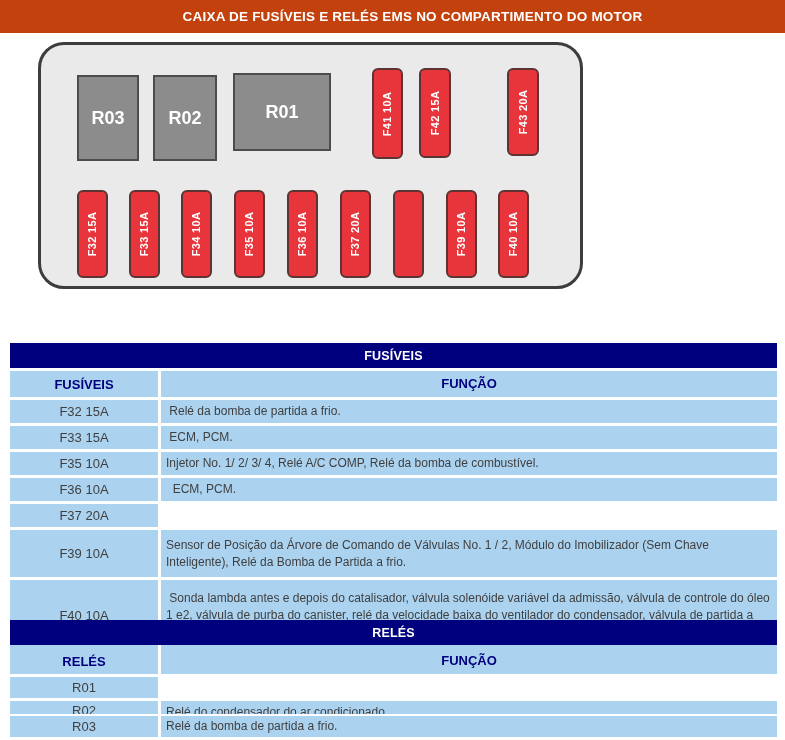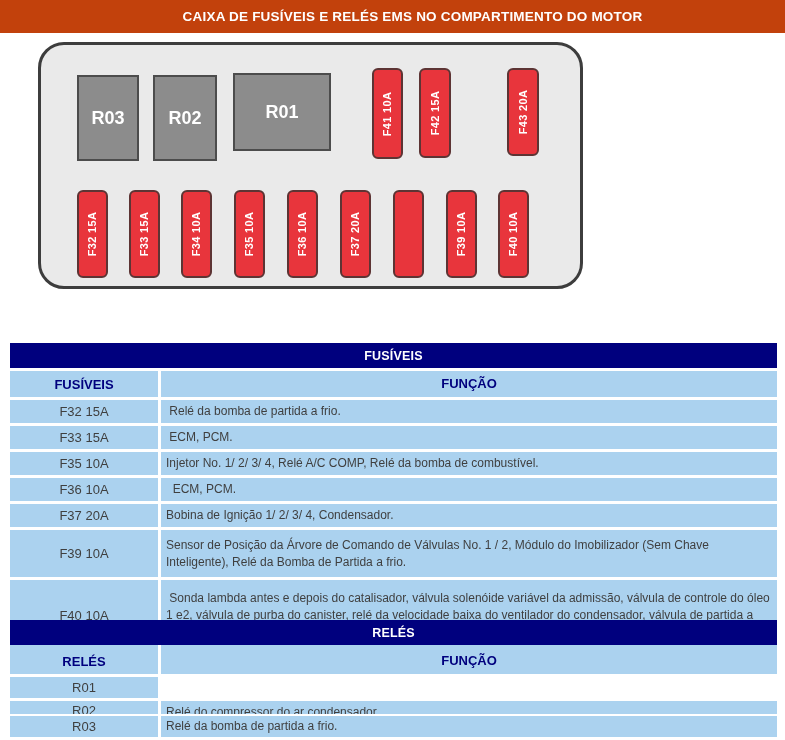--- a/index.html
+++ b/index.html
@@ -133,21 +133,20 @@
   <div class="row h23">
     <div class="c1">F35 10A</div>
     <div class="c2">Injetor No. 1/ 2/ 3/ 4, Relé A/C COMP, Relé da bomba de combustível.</div>
   </div>
   <div class="row h23">
     <div class="c1">F36 10A</div>
     <div class="c2">  ECM, PCM.</div>
   </div>
   <div class="row h23">
     <div class="c1">F37 20A</div>
-    <div class="c2">Bobina de Ignição 1/ 2/ 3/ 4, Condensador.</div>
   </div>
   <div class="row h47">
     <div class="c1">F39 10A</div>
     <div class="c2">Sensor de Posição da Árvore de Comando de Válvulas No. 1 / 2, Módulo do Imobilizador (Sem Chave Inteligente), Relé da Bomba de Partida a frio.</div>
   </div>
   <div class="row h70">
     <div class="c1">F40 10A</div>
     <div class="c2"> Sonda lambda antes e depois do catalisador, válvula solenóide variável da admissão, válvula de controle do óleo 1 e2, válvula de purba do canister, relé da velocidade baixa do ventilador do condensador, válvula de partida a frio.</div>
   </div>
 </div>
@@ -156,19 +155,19 @@
   <div class="tbl-title">RELÉS</div>
   <div class="row hdr h26">
     <div class="c1">RELÉS</div>
     <div class="c2">FUNÇÃO</div>
   </div>
   <div class="row h21">
     <div class="c1">R01</div>
   </div>
   <div class="row clipped">
     <div class="c1">R02</div>
-    <div class="c2">Relé do compressor do ar condensador.</div>
+    <div class="c2">Relé do condensador do ar condicionado.</div>
   </div>
   <div class="row h21">
     <div class="c1">R03</div>
     <div class="c2">Relé da bomba de partida a frio.</div>
   </div>
 </div>
 
 </body></html>

